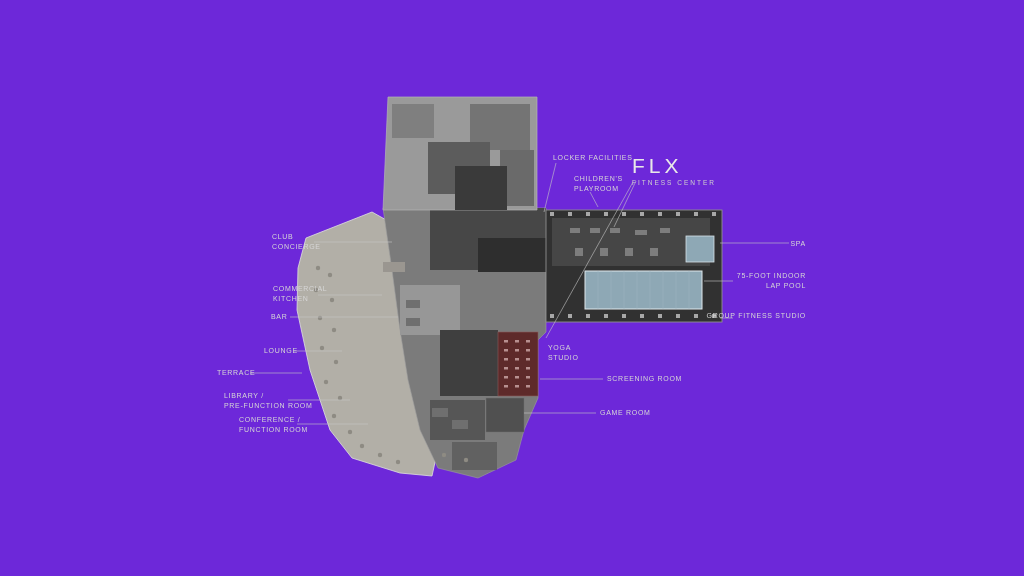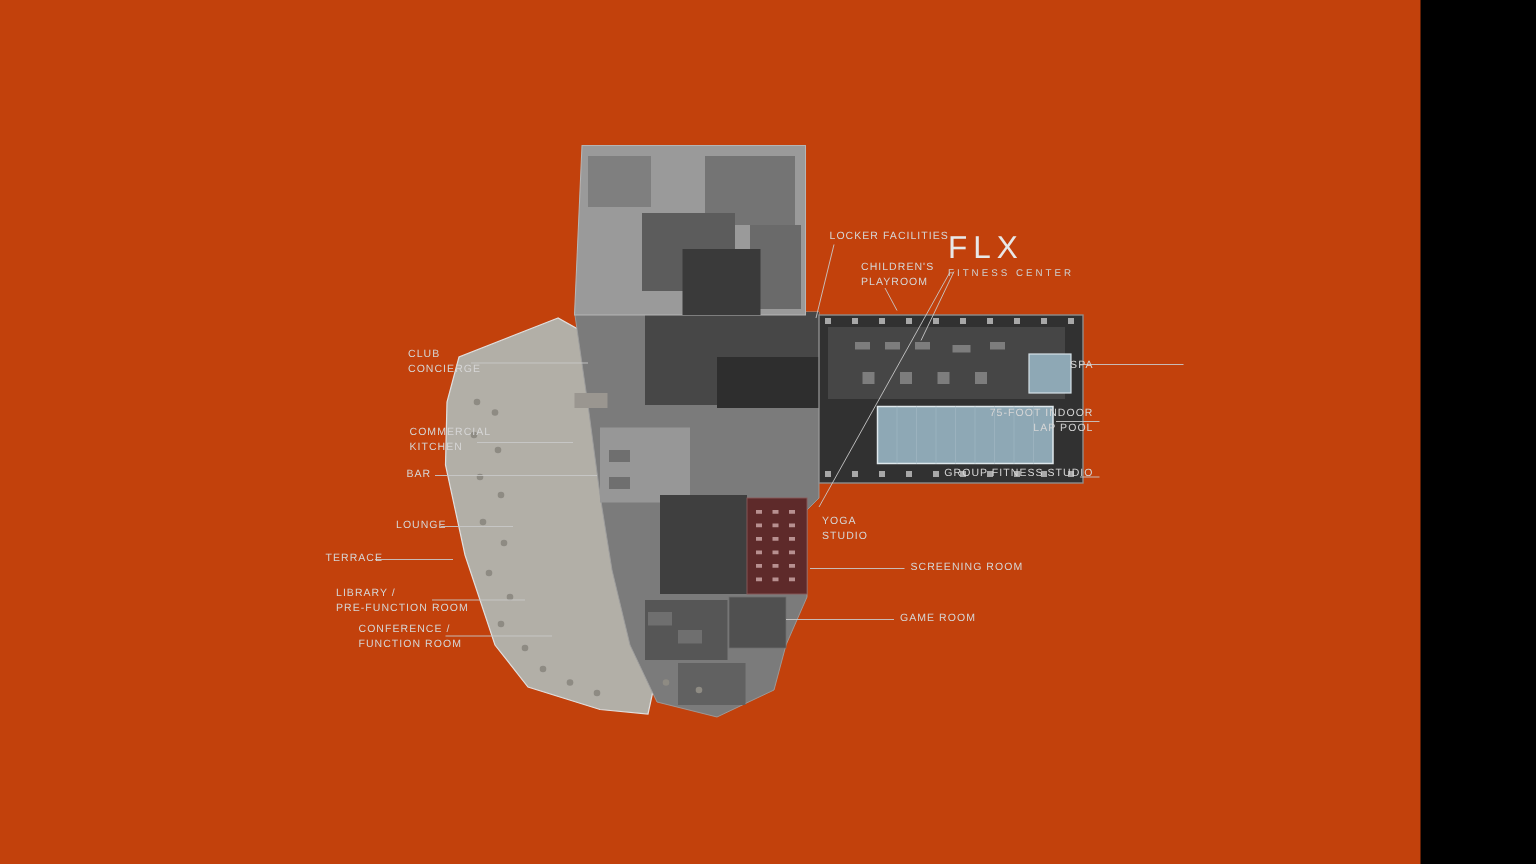--- a/index.html
+++ b/index.html
@@ -1,18 +1,18 @@
 <!DOCTYPE html>
 <html><head>
 <meta charset="utf-8">
 <style>
   html,body{margin:0;padding:0;background:#000;}
   #stage{
-    position:relative;width:947px;height:576px;overflow:hidden;
-    background:#c2410c;
+    position:relative;width:1024px;height:576px;overflow:hidden;
+    background:#6d28d9;
     font-family:"Liberation Sans",sans-serif;
   }
   .lbl{
     position:absolute;
     font-size:7px;line-height:1.4;letter-spacing:.7px;
     color:#d6d6d6;white-space:pre-line;text-transform:uppercase;
   }
   .lbl.right{text-align:right;}
   #flx-logo{position:absolute;left:632px;top:155px;text-align:left;}
   #flx-brand{

